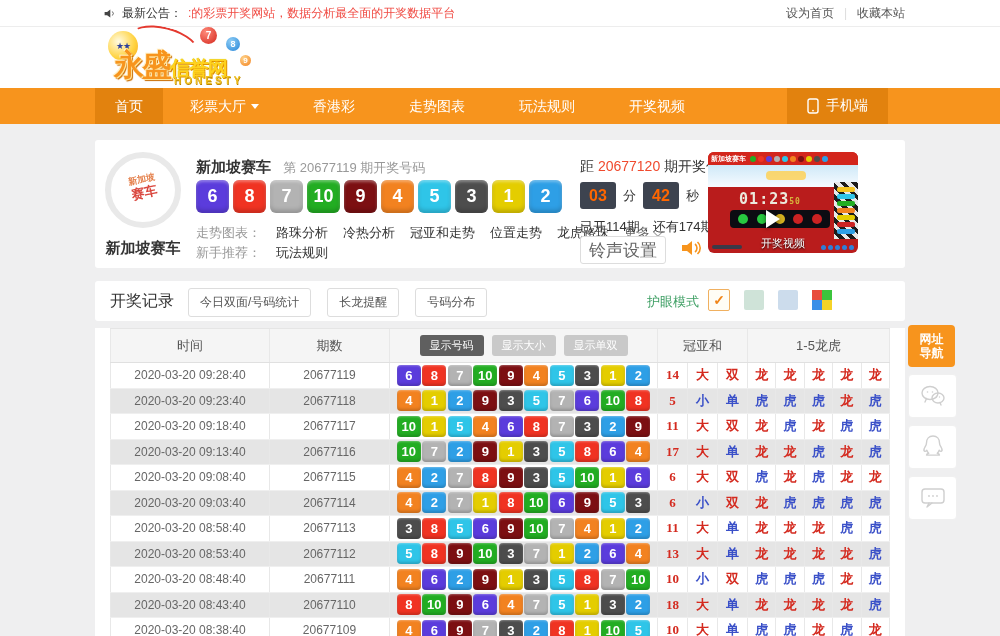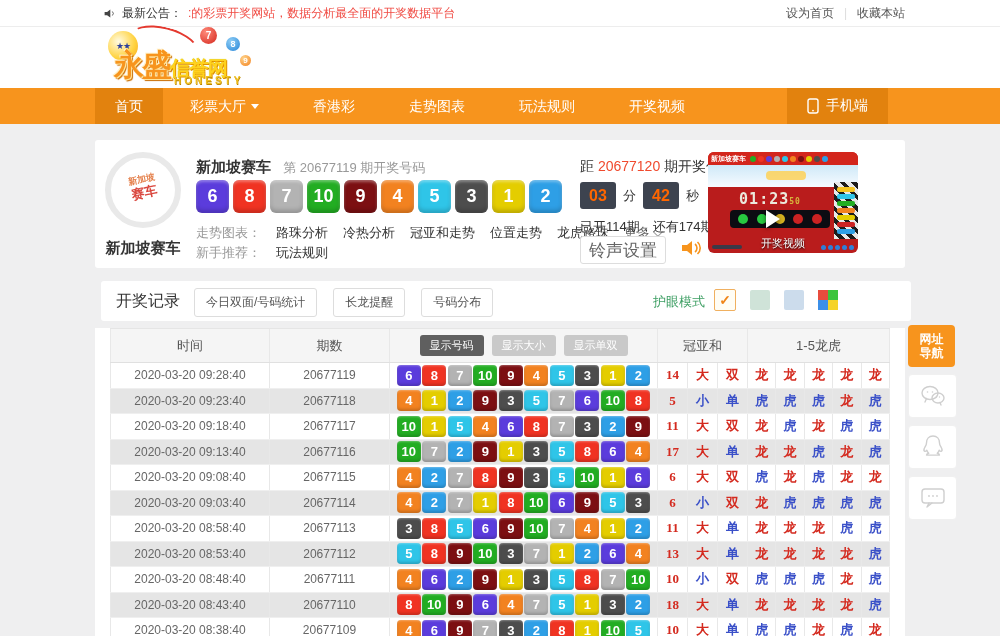--- a/index.html
+++ b/index.html
@@ -69,21 +69,21 @@
   .v-lights{position:absolute;top:58px;left:22px;width:92px;height:18px;background:#0c0c12;border-radius:4px;display:flex;align-items:center;justify-content:space-around;padding:0 4px;}
   .v-light{width:10px;height:10px;border-radius:50%;}
   .v-play{position:absolute;top:58px;left:58px;width:0;height:0;border-left:14px solid #fff;border-top:9px solid transparent;border-bottom:9px solid transparent;filter:drop-shadow(0 1px 2px rgba(0,0,0,.6));}
   .v-strip{position:absolute;right:0;top:30px;bottom:14px;width:24px;background:repeating-linear-gradient(45deg,#e8e8e8 0 4px,#1c1c1c 4px 8px);display:flex;flex-direction:column;align-items:center;justify-content:center;gap:2px;padding:2px 0;}
   .v-chip{width:18px;height:5px;border-radius:2px;}
   .v-caption{position:absolute;bottom:2px;left:0;right:0;text-align:center;color:#fff;font-size:11px;text-shadow:0 1px 2px #000;}
   .v-subtle{position:absolute;bottom:4px;left:4px;width:30px;height:4px;background:#3a3a48;border-radius:2px;}
   .v-bdots{position:absolute;bottom:3px;right:4px;display:flex;gap:2px;}
   .v-bdot{width:5px;height:5px;border-radius:50%;background:#2e7fd8;}
   
-  .card2{position:absolute;left:101px;top:281px;width:810px;height:40px;background:#fff;border-radius:3px;}
+  .card2{position:absolute;left:95px;top:281px;width:810px;height:40px;background:#fff;border-radius:3px;}
   .rec-title{position:absolute;left:15px;top:10px;font-size:16px;color:#333;}
   .tabs{position:absolute;left:93px;top:7px;display:flex;gap:16px;}
   .tab{border:1px solid #ddd;border-radius:3px;background:#fff;font-size:12px;color:#555;padding:5px 11px;cursor:pointer;white-space:nowrap;}
   .eye{position:absolute;left:552px;top:12px;font-size:13px;color:#3c9e62;}
   .eye-opts{position:absolute;left:613px;top:8px;display:flex;gap:14px;align-items:center;}
   .chk{width:20px;height:20px;border:1px solid #f0b060;border-radius:2px;background:#fffdf5;color:#f08519;font-size:14px;font-weight:bold;text-align:center;line-height:20px;cursor:pointer;}
   .sw{width:20px;height:20px;border-radius:2px;cursor:pointer;}
   .sw.green{background:#cfe3d8;}
   .sw.blue{background:#ccdcec;}
   .sw.multi{display:grid;grid-template-columns:10px 10px;grid-template-rows:10px 10px;}

